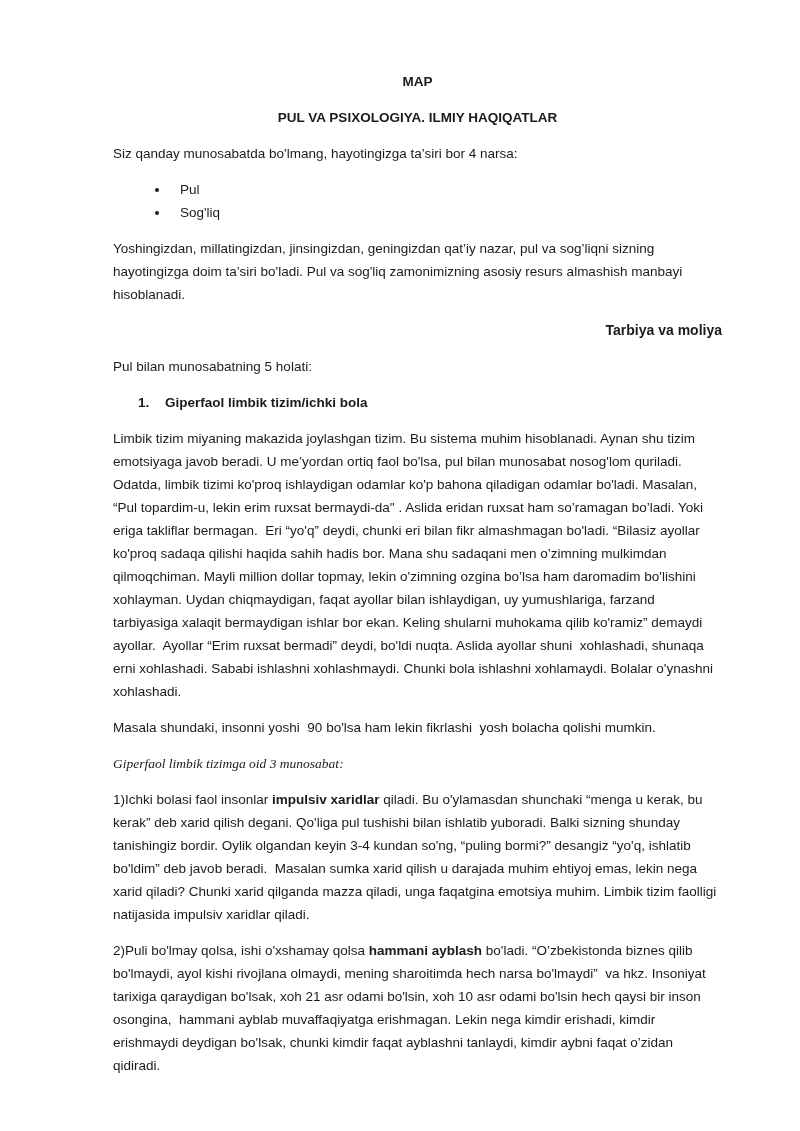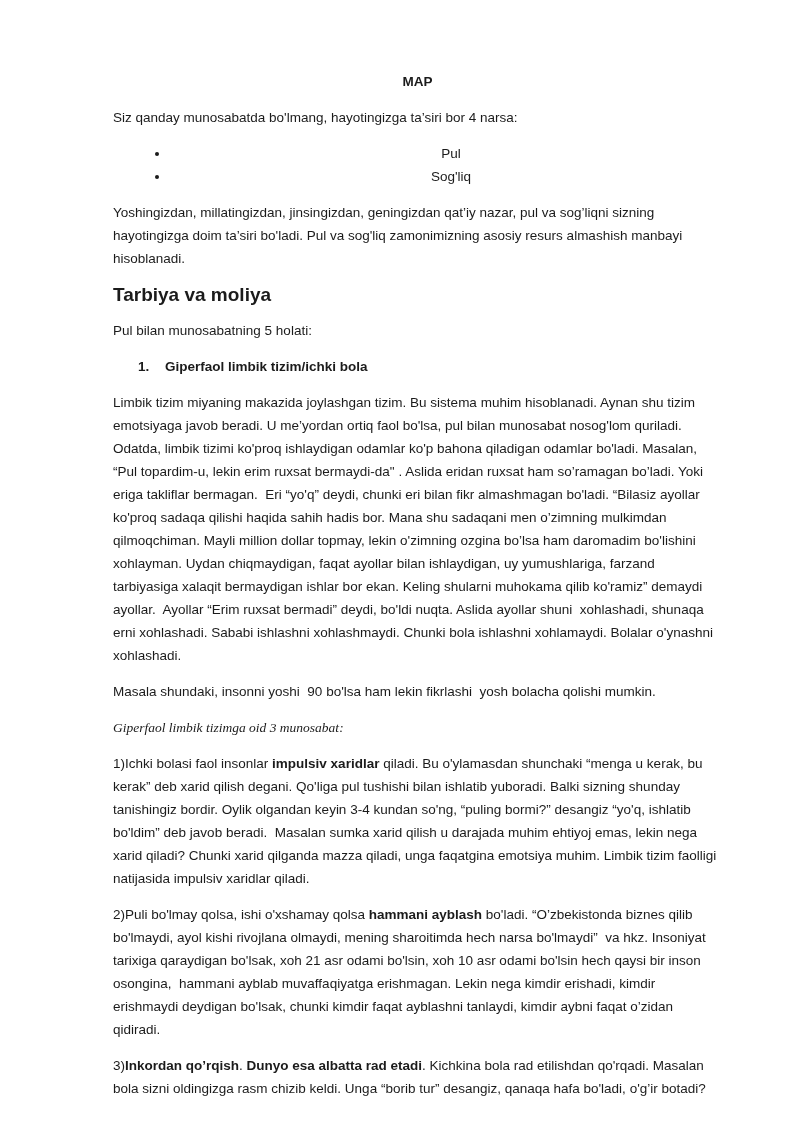--- a/index.html
+++ b/index.html
@@ -14,33 +14,33 @@
     font-family: "Liberation Sans", "DejaVu Sans", sans-serif;
     font-size: 13.5px;
     line-height: 23px;
     color: #1b1b1b;
     overflow: hidden;
   }
   .center { text-align: center; }
   .bold   { font-weight: 700; }
   .italic { font-style: italic; font-family: Liberation Serif, serif; }
   .doc-heading {
-    font-size: 19px;
+    font-size: 14px;
     font-weight: 700;
     margin: 0 0 13px 0;
+    text-align: right;
   }
   p.para {
     margin: 0 0 13px 0;
     white-space: pre-wrap;
   }
   ul.bullets {
     list-style: disc;
     margin: 4px 0 13px 0;
     padding: 0 0 0 57px;
-    text-align: center;
   }
   ul.bullets li {
     padding-left: 10px;
     line-height: 23px;
   }
   .numbered-row {
     display: flex;
     margin: 0 0 13px 0;
     font-weight: 700;
   }
@@ -50,20 +50,21 @@
     flex: 0 0 auto;
   }
 </style>
 </head>
 <body>
 
 <div class="page">
 
   <p class="para center bold">MAP</p>
 
+  <p class="para center bold">PUL VA PSIXOLOGIYA. ILMIY HAQIQATLAR</p>
 
 
   <p class="para">Siz qanday munosabatda bo'lmang, hayotingizga ta’siri bor 4 narsa:</p>
 
   <ul class="bullets">
       <li>Pul</li>
       <li>Sog'liq</li>
     </ul>
 
   <p class="para">Yoshingizdan, millatingizdan, jinsingizdan, geningizdan qat’iy nazar, pul va sog’liqni sizning hayotingizga doim ta’siri bo'ladi. Pul va sog'liq zamonimizning asosiy resurs almashish manbayi hisoblanadi.</p>

